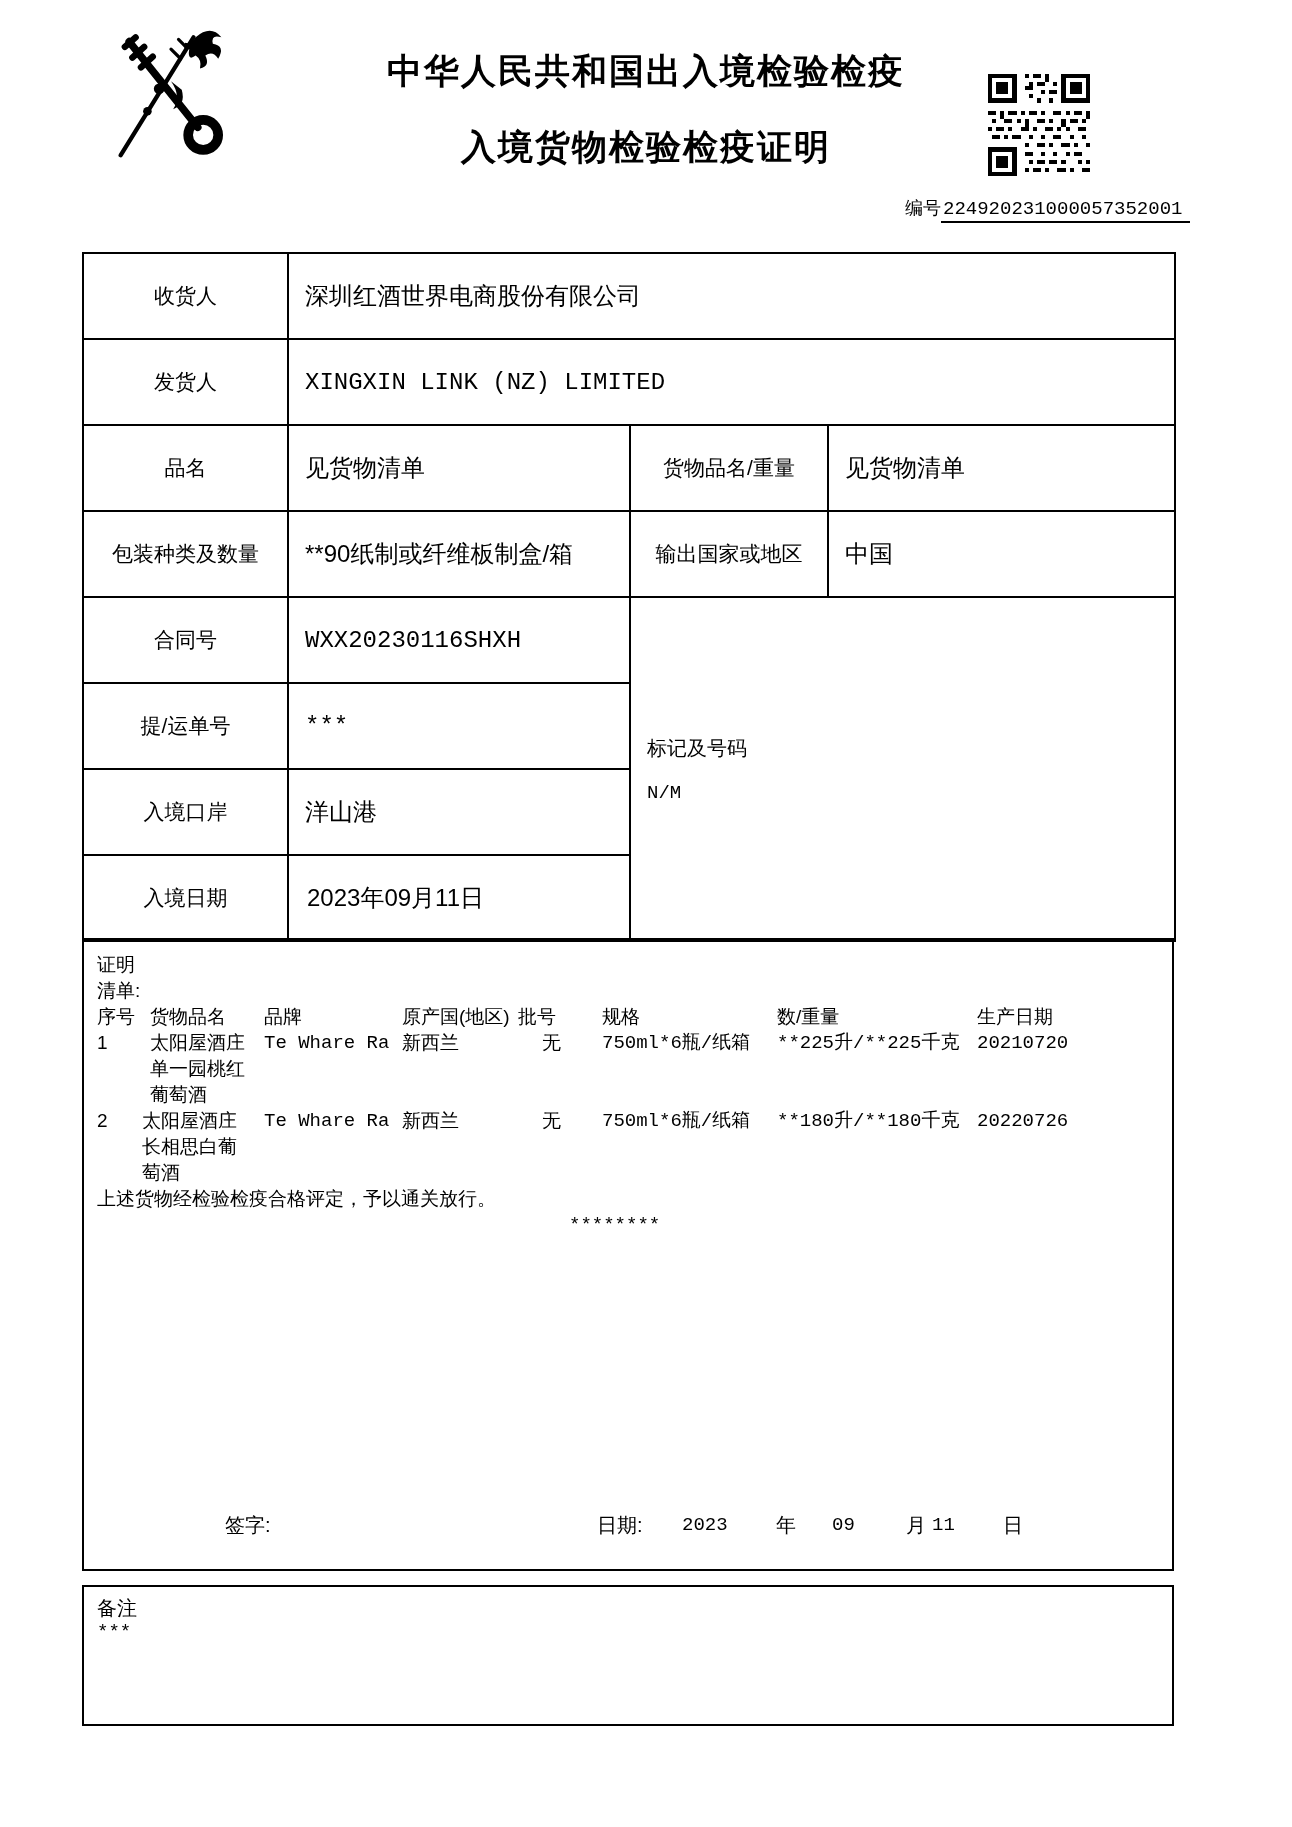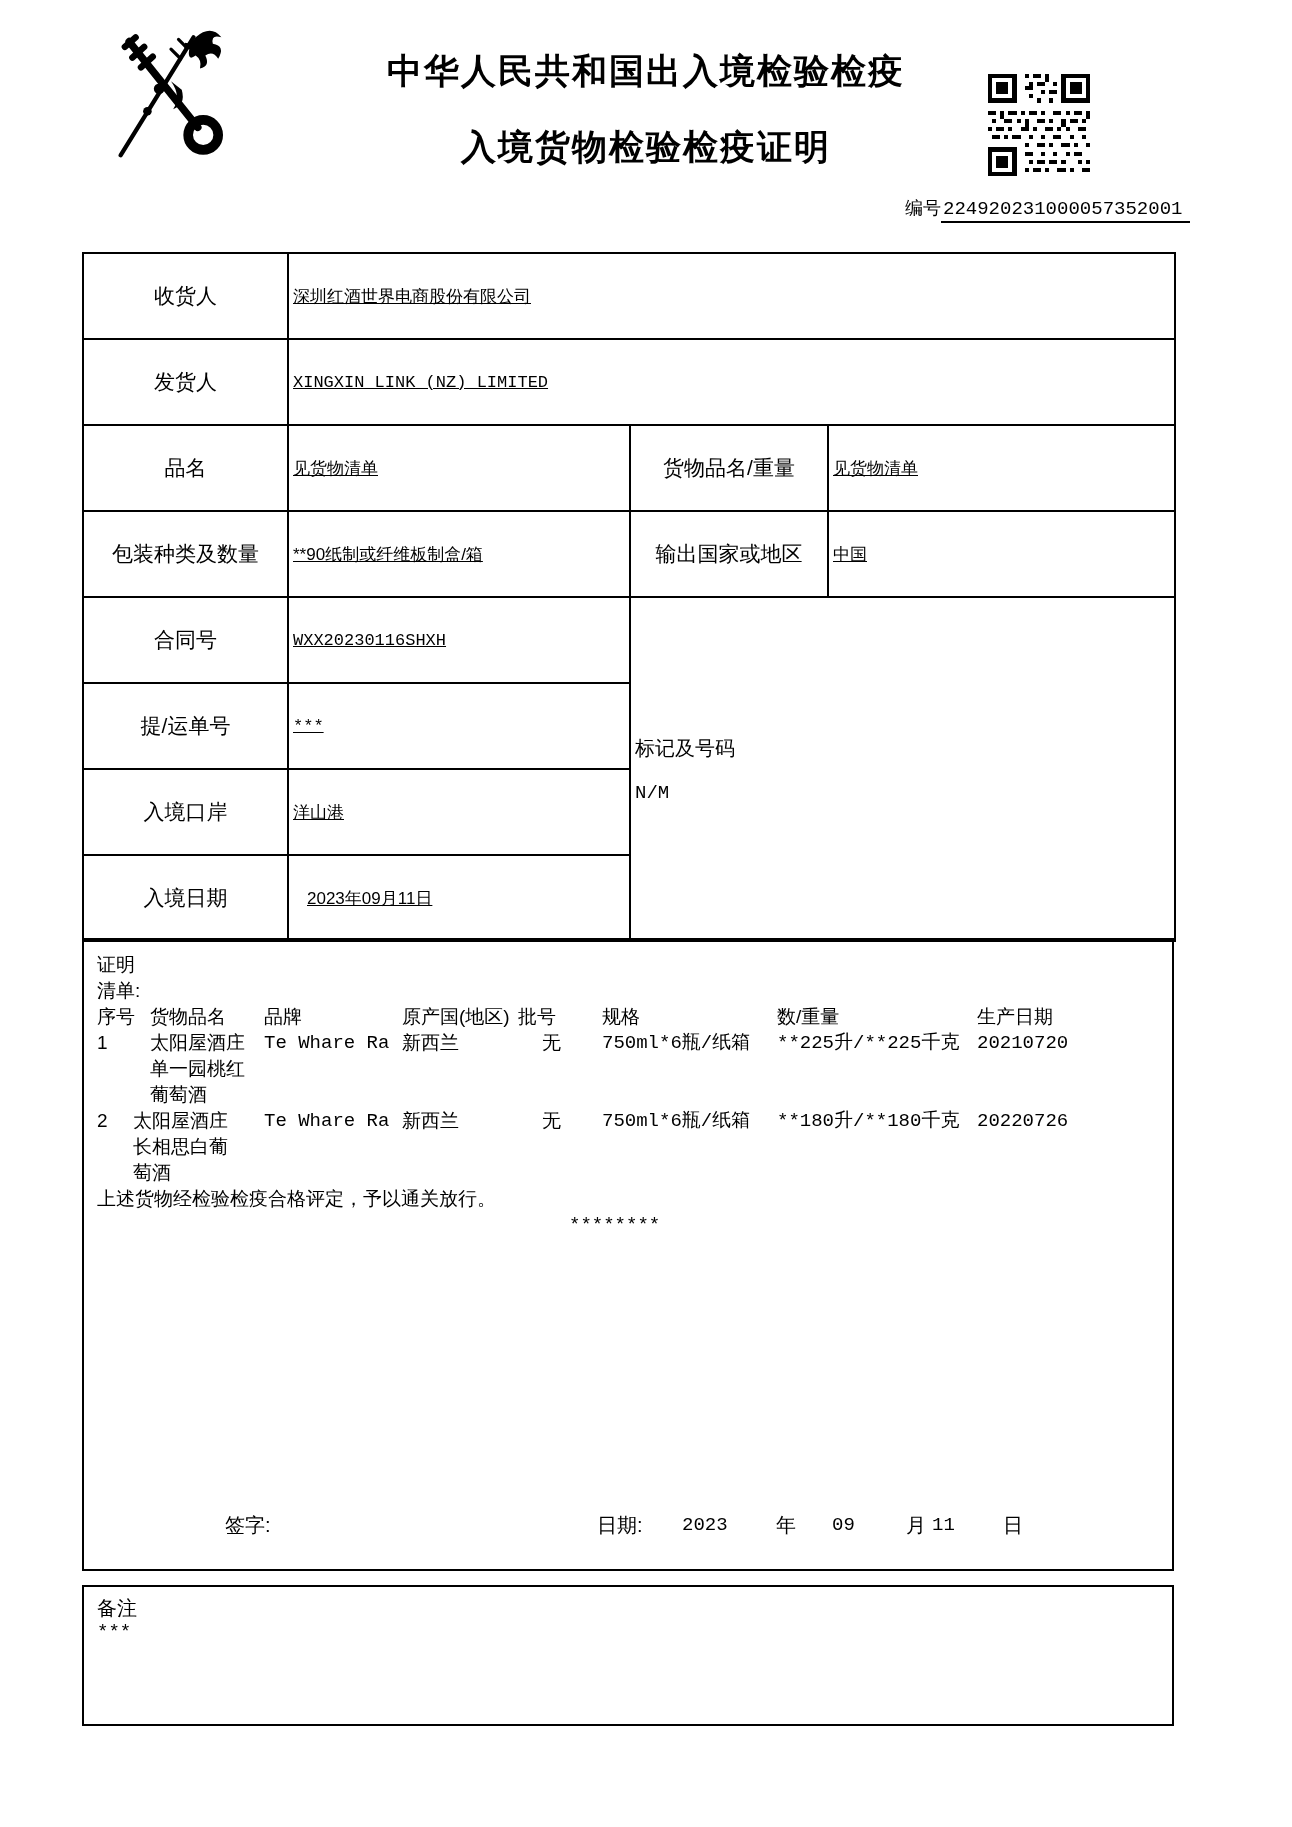--- a/index.html
+++ b/index.html
@@ -6,23 +6,23 @@
   .page{position:relative;width:1292px;height:1827px;background:#ffffff;color:#000;
         font-family:"Liberation Sans",sans-serif;overflow:hidden;}
   .abs{position:absolute;}
   .title{position:absolute;left:0;width:1292px;text-align:center;font-weight:bold;
          font-size:35px;letter-spacing:2px;font-family:"Liberation Sans",sans-serif;}
   .certno{position:absolute;top:196px;left:905px;font-size:18px;white-space:nowrap;}
   .certno .num{font-family:"Liberation Mono",monospace;font-size:19px;
                border-bottom:2px solid #000;padding:0 8px 1px 2px;}
   table.info{position:absolute;left:82px;top:252px;width:1092px;border-collapse:collapse;
              table-layout:fixed;}
-  table.info td{border:2px solid #000;padding:4px;vertical-align:middle;}
+  table.info td{border:2px solid #000;padding:16px;vertical-align:middle;}
   td.lbl{text-align:center;font-size:21px;}
-  td.val{font-size:17px;padding-left:13px;text-decoration:underline;}
+  td.val{font-size:24px;padding-left:13px;}
   .mono{font-family:"Liberation Mono",monospace;font-size:19px;}
   td.marks{vertical-align:top;padding:8px 0 0 13px;font-size:20px;border-radius:19px;}
   .marks-val{margin-top:20px;}
   .cert-box{position:absolute;left:82px;top:938px;width:1088px;height:629px;
             border:2px solid #000;font-size:19px;}
   .rem-box{position:absolute;left:82px;top:1569px;width:1088px;height:137px;
            border:2px solid #000;font-size:20px;margin-top:16px;}
   .cl{position:absolute;left:0;right:0;height:26px;line-height:26px;white-space:nowrap;}
   .c{position:absolute;top:0;white-space:nowrap;}
   .wrapname{white-space:normal;width:100px;word-break:break-all;line-height:26px;}
@@ -149,21 +149,21 @@
       <span class="c mono" style="left:180px">Te Whare Ra</span>
       <span class="c" style="left:318px">新西兰</span>
       <span class="c" style="left:458px">无</span>
       <span class="c mono" style="left:518px">750ml*6瓶/纸箱</span>
       <span class="c mono" style="left:693px">**225升/**225千克</span>
       <span class="c mono" style="left:893px">20210720</span>
     </div>
 
     <div class="cl" style="top:168px;height:78px">
       <span class="c" style="left:13px">2</span>
-      <span class="c wrapname" style="left:49px">太阳屋酒庄长相思白葡萄酒</span>
+      <span class="c wrapname" style="left:58px">太阳屋酒庄长相思白葡萄酒</span>
       <span class="c mono" style="left:180px">Te Whare Ra</span>
       <span class="c" style="left:318px">新西兰</span>
       <span class="c" style="left:458px">无</span>
       <span class="c mono" style="left:518px">750ml*6瓶/纸箱</span>
       <span class="c mono" style="left:693px">**180升/**180千克</span>
       <span class="c mono" style="left:893px">20220726</span>
     </div>
 
     <div class="cl" style="top:246px">
         <span class="c" style="left:13px">上述货物经检验检疫合格评定，予以通关放行。</span>

